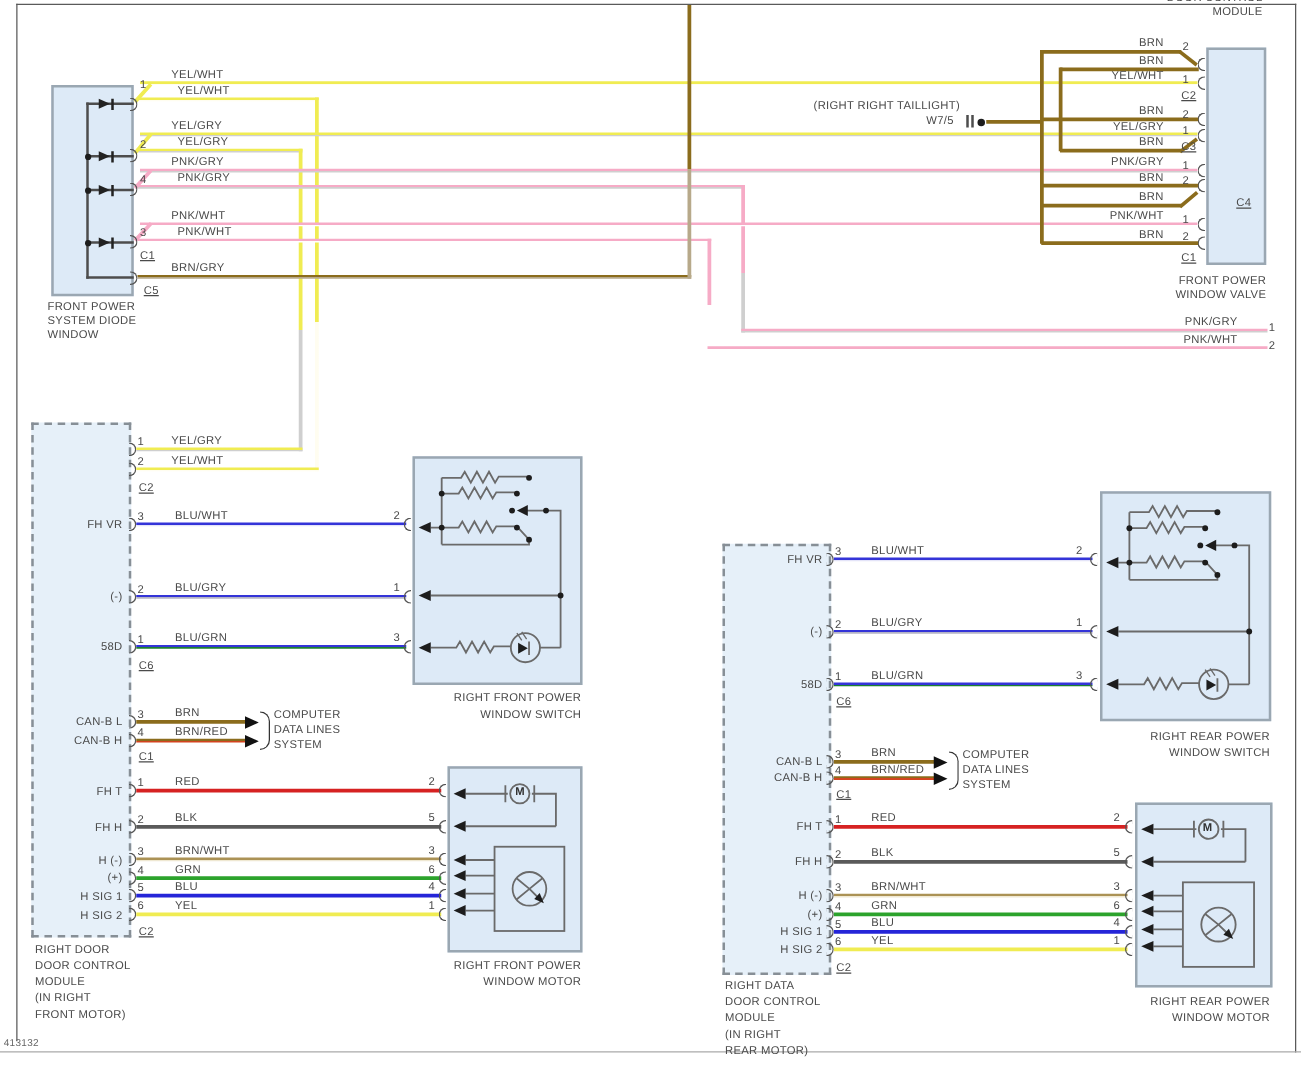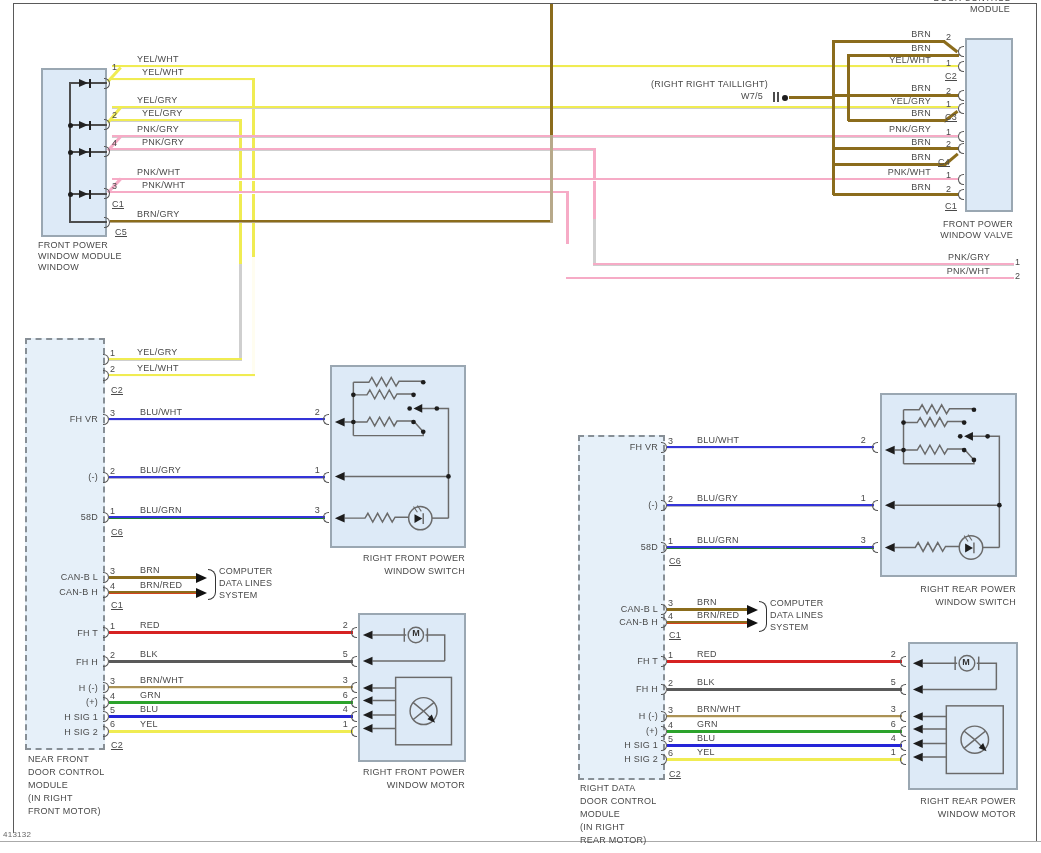--- a/index.html
+++ b/index.html
@@ -348,21 +348,21 @@
   <span class="lbl" style="left:142px;top:180px;">PNK/WHT</span>
   <span class="lbl" style="left:137px;top:209px;">BRN/GRY</span>
   <span class="lbl" style="left:112px;top:62px;">1</span>
   <span class="lbl" style="left:112px;top:110px;">2</span>
   <span class="lbl" style="left:112px;top:138px;">4</span>
   <span class="lbl" style="left:112px;top:181px;">3</span>
   <span class="lbl u" style="left:112px;top:199px;">C1</span>
   <span class="lbl u" style="left:115px;top:227px;">C5</span>
   <div class="lbl" style="left:38px;top:240px;">
     <div>FRONT POWER</div>
-    <div>WINDOW MODULE</div>
+    <div>SYSTEM DIODE</div>
     <div>WINDOW</div>
   </div>
 
   <div class="lbl r" style="left:915px;top:-7px;width:95px;">
     <div>DOOR CONTROL</div>
     <div>MODULE</div>
   </div>
   <span class="lbl r" style="left:857px;top:29px;width:74px;">BRN</span>
   <span class="lbl" style="left:946px;top:32px;">2</span>
   <span class="lbl r" style="left:857px;top:43px;width:74px;">BRN</span>
@@ -373,21 +373,21 @@
   <span class="lbl" style="left:946px;top:86px;">2</span>
   <span class="lbl r" style="left:857px;top:96px;width:74px;">YEL/GRY</span>
   <span class="lbl" style="left:946px;top:99px;">1</span>
   <span class="lbl r" style="left:857px;top:108px;width:74px;">BRN</span>
   <span class="lbl u" style="left:945px;top:112px;">C3</span>
   <span class="lbl r" style="left:857px;top:124px;width:74px;">PNK/GRY</span>
   <span class="lbl" style="left:946px;top:127px;">1</span>
   <span class="lbl r" style="left:857px;top:137px;width:74px;">BRN</span>
   <span class="lbl" style="left:946px;top:139px;">2</span>
   <span class="lbl r" style="left:857px;top:152px;width:74px;">BRN</span>
-  <span class="lbl u" style="left:938px;top:157px;">C4</span>
+  <span class="lbl u" style="left:989px;top:157px;">C4</span>
   <span class="lbl r" style="left:857px;top:167px;width:74px;">PNK/WHT</span>
   <span class="lbl" style="left:946px;top:170px;">1</span>
   <span class="lbl r" style="left:857px;top:182px;width:74px;">BRN</span>
   <span class="lbl" style="left:946px;top:184px;">2</span>
   <span class="lbl u" style="left:945px;top:201px;">C1</span>
   <div class="lbl r" style="left:928px;top:219px;width:85px;">
     <div>FRONT POWER</div>
     <div>WINDOW VALVE</div>
   </div>
   <span class="lbl r" style="left:640px;top:79px;width:128px;">(RIGHT RIGHT TAILLIGHT)</span>
@@ -445,21 +445,21 @@
   <span class="lbl r" style="left:38px;top:712px;width:60px;">H SIG 1</span>
   <span class="lbl" style="left:110px;top:705px;">5</span>
   <span class="lbl" style="left:140px;top:704px;">BLU</span>
   <span class="lbl r" style="left:334px;top:704px;width:14px;">4</span>
   <span class="lbl r" style="left:38px;top:727px;width:60px;">H SIG 2</span>
   <span class="lbl" style="left:110px;top:719px;">6</span>
   <span class="lbl" style="left:140px;top:719px;">YEL</span>
   <span class="lbl r" style="left:334px;top:719px;width:14px;">1</span>
   <span class="lbl u" style="left:111px;top:740px;">C2</span>
   <div class="lbl" style="left:28px;top:753px;line-height:13px;">
-    <div>NEAR FRONT</div>
+    <div>RIGHT DOOR</div>
     <div>DOOR CONTROL</div>
     <div>MODULE</div>
     <div>(IN RIGHT</div>
     <div>FRONT MOTOR)</div>
   </div>
   <div class="lbl r" style="left:358px;top:552px;width:107px;line-height:13px;">
     <div>RIGHT FRONT POWER</div>
     <div>WINDOW SWITCH</div>
   </div>
   <div class="lbl r" style="left:358px;top:766px;width:107px;line-height:13px;">

